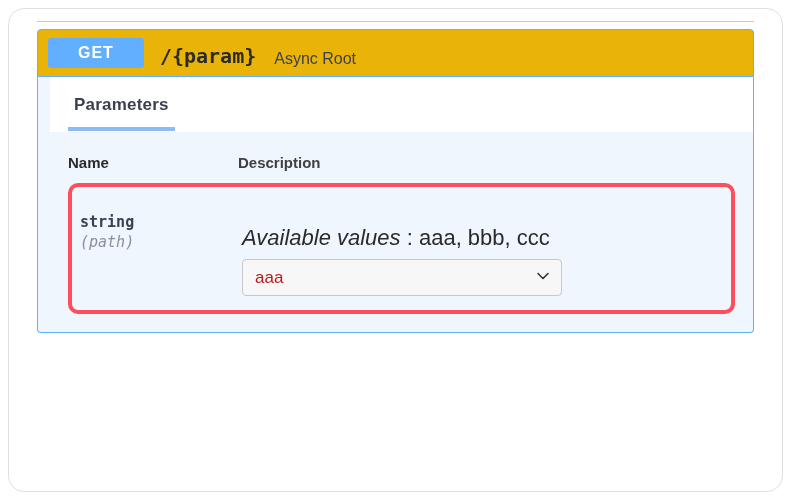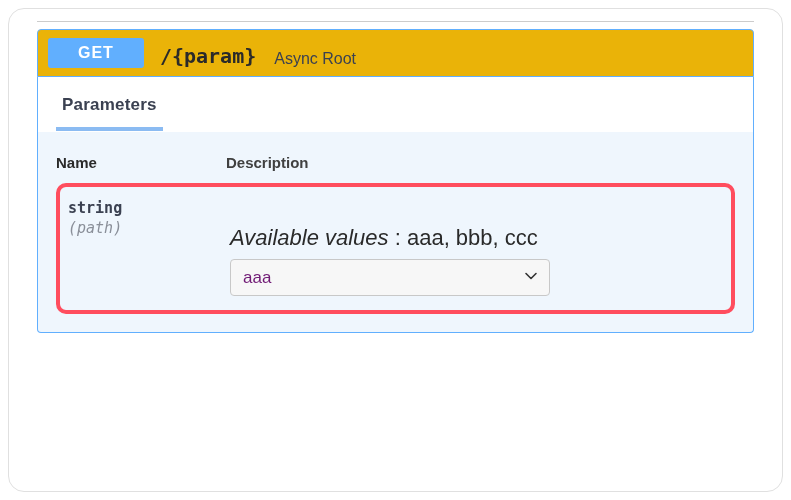--- a/index.html
+++ b/index.html
@@ -61,20 +61,21 @@
     }
     .endpoint-summary {
       font-size: 16px;
       color: #3b4151;
     }
     .endpoint-body {
       border: 1px solid #61affe;
       border-top: none;
       background: #eff6fd;
       border-radius: 0 0 4px 4px;
+      padding-left: 12px;
     }
     .tabs {
       background: #fff;
       border-bottom: 1px solid transparent;
       padding: 0 18px;
     }
     .tab {
       display: inline-block;
       font-size: 17px;
       font-weight: 700;
@@ -131,21 +132,21 @@
       color: #ff3b30;
       font-size: 12px;
       font-weight: 400;
       font-family: "SFMono-Regular", Consolas, Menlo, monospace;
     }
     .param-type {
       font-family: "SFMono-Regular", Consolas, Menlo, monospace;
       font-weight: 700;
       font-size: 15px;
       color: #3b4151;
-      margin-top: 2px;
+      margin-top: 16px;
     }
     .param-in {
       font-family: "SFMono-Regular", Consolas, Menlo, monospace;
       font-style: italic;
       font-size: 15px;
       color: #8a8f99;
       margin-top: 2px;
     }
     .param-desc-col {
       flex: 1;
@@ -165,21 +166,21 @@
       display: inline-block;
     }
     .select-box {
       appearance: none;
       -webkit-appearance: none;
       background: #f7f7f7;
       border: 1px solid #c8c8c8;
       border-radius: 4px;
       padding: 8px 44px 8px 12px;
       font-size: 17px;
-      color: #701a75;
+      color: #b91c1c;
       width: 320px;
       cursor: pointer;
     }
     .select-chevron {
       position: absolute;
       right: 12px;
       top: 50%;
       transform: translateY(-50%);
       pointer-events: none;
     }

